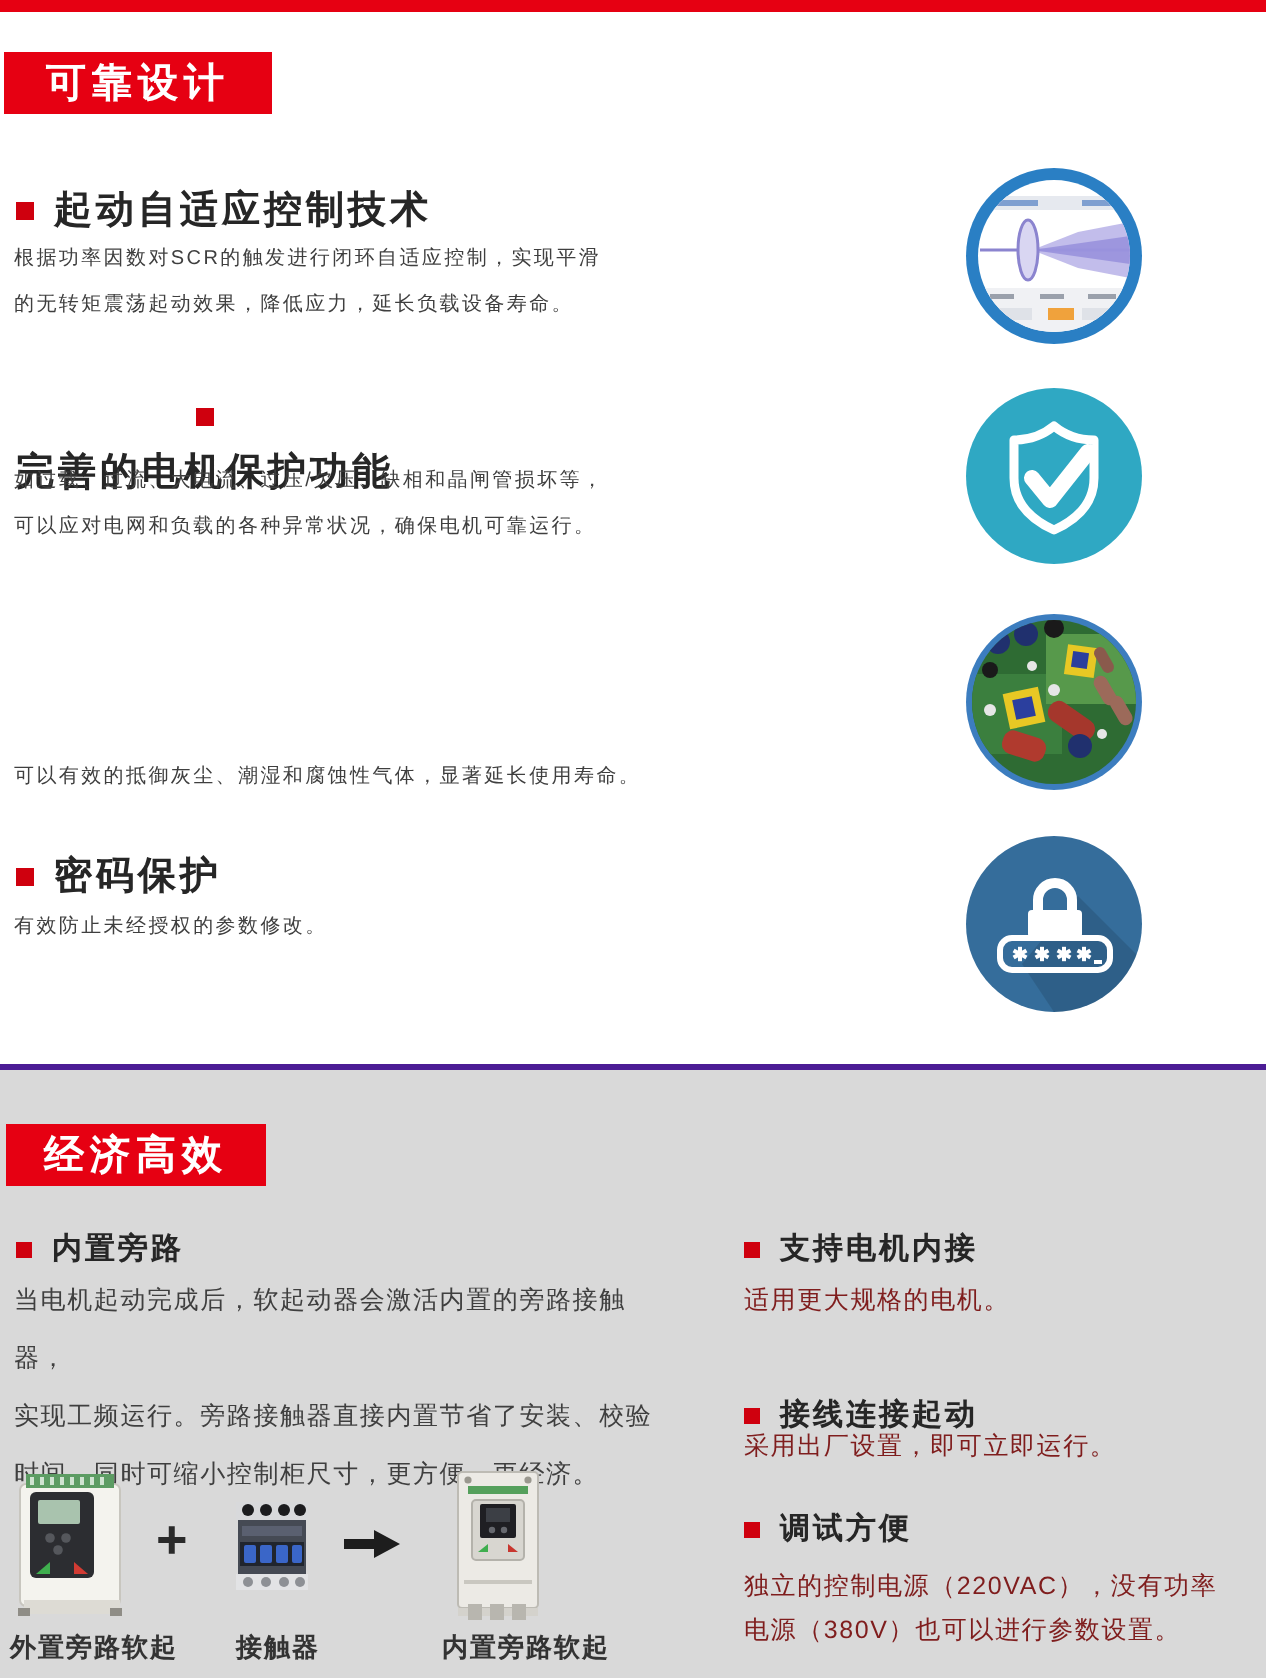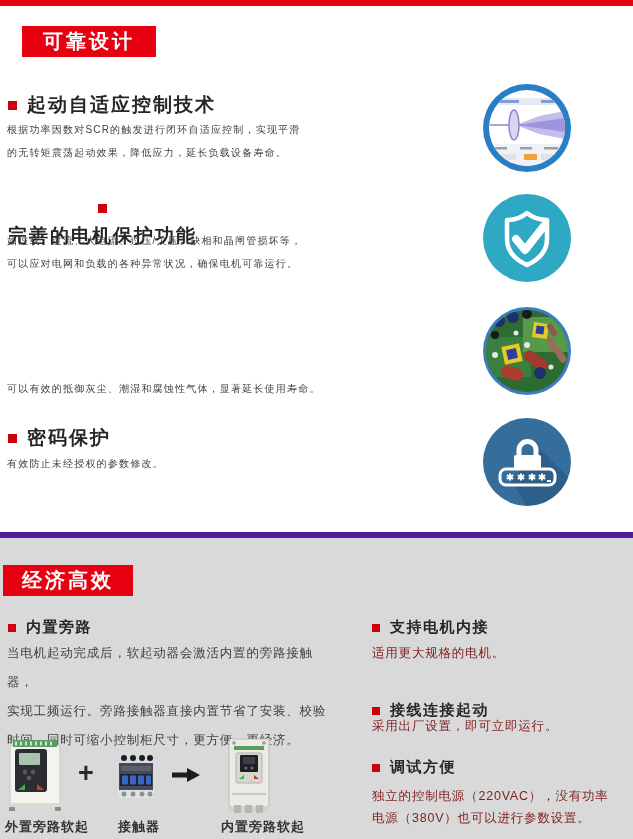--- a/index.html
+++ b/index.html
@@ -4,39 +4,39 @@
 <style>
   html,body{margin:0;padding:0;background:#fff;}
   #page{position:relative;width:633px;height:839px;background:#ffffff;overflow:hidden;
         font-family:"Liberation Sans","DejaVu Sans",sans-serif;color:#3c3c3c;}
   .abs{position:absolute;}
   
   #top-bar{left:0;top:0;width:633px;height:6px;background:#e60012;}
   
   .badge{background:#e60012;color:#fff;font-weight:bold;font-size:20px;letter-spacing:3px;
          display:flex;align-items:center;justify-content:center;}
-  #badge-reliable{left:2px;top:26px;width:134px;height:31px;margin-left:20px;}
+  #badge-reliable{left:2px;top:26px;width:134px;height:31px;}
   #badge-economic{left:3px;top:559px;width:130px;height:31px;}
   
   .feat-h{display:flex;align-items:center;gap:10px;}
   .bullet{width:9px;height:9px;background:#cf000e;flex:0 0 auto;}
   .h1t{font-size:19px;font-weight:bold;color:#262626;letter-spacing:2px;}
   .h2t{font-size:15px;font-weight:bold;color:#262626;letter-spacing:1.5px;}
   .body1{font-size:10px;line-height:23px;color:#3f3f3f;letter-spacing:1.2px;white-space:pre-line;}
   .body2{font-size:12.5px;line-height:22px;color:#7f1d1d;letter-spacing:0.8px;white-space:pre-line;}
   .body2-wide{font-size:12.5px;line-height:29px;color:#3f3f3f;letter-spacing:0.8px;white-space:pre-line;}
   
   #f1-h{left:8px;top:92px;} #f1-b{left:7px;top:118px;width:470px;}
   #f2-h{left:8px;top:204px;flex-direction:column;} #f2-b{left:7px;top:229px;width:470px;}
   #f3-h{left:8px;top:320px;} #f3-b{left:7px;top:349px;width:470px;margin-top:28px;}
   #f4-h{left:8px;top:425px;} #f4-b{left:7px;top:452px;width:470px;}
   .icon-circle{left:483px;width:88px;height:88px;}
   #icon-1{top:84px;} #icon-2{top:194px;} #icon-3{top:307px;} #icon-4{top:418px;}
   
-  #section-economic{left:0;top:532px;width:633px;height:307px;background:#d9d9d9;border-top:6px solid #4c1d95;box-sizing:border-box;}
+  #section-economic{left:0;top:532px;width:633px;height:307px;background:#d9d9d9;border-top:3px solid #4c1d95;box-sizing:border-box;}
   #eh1{left:8px;top:80px;} #eb1{left:7px;top:101px;width:330px;}
   #rh1{left:372px;top:80px;} #rb1{left:372px;top:104px;width:250px;}
   #rh2{left:372px;top:163px;justify-content:space-between;} #rb2{left:372px;top:177px;width:250px;}
   #rh3{left:372px;top:220px;} #rb3{left:372px;top:247px;width:250px;}
   
   .dev{position:absolute;}
   #dev-ext{left:7px;top:199px;}
   #plus-sign{left:78px;top:220px;font-size:27px;font-weight:bold;color:#2a2a2a;}
   #dev-contactor{left:115px;top:214px;}
   #arrow-glyph{left:172px;top:230px;}

